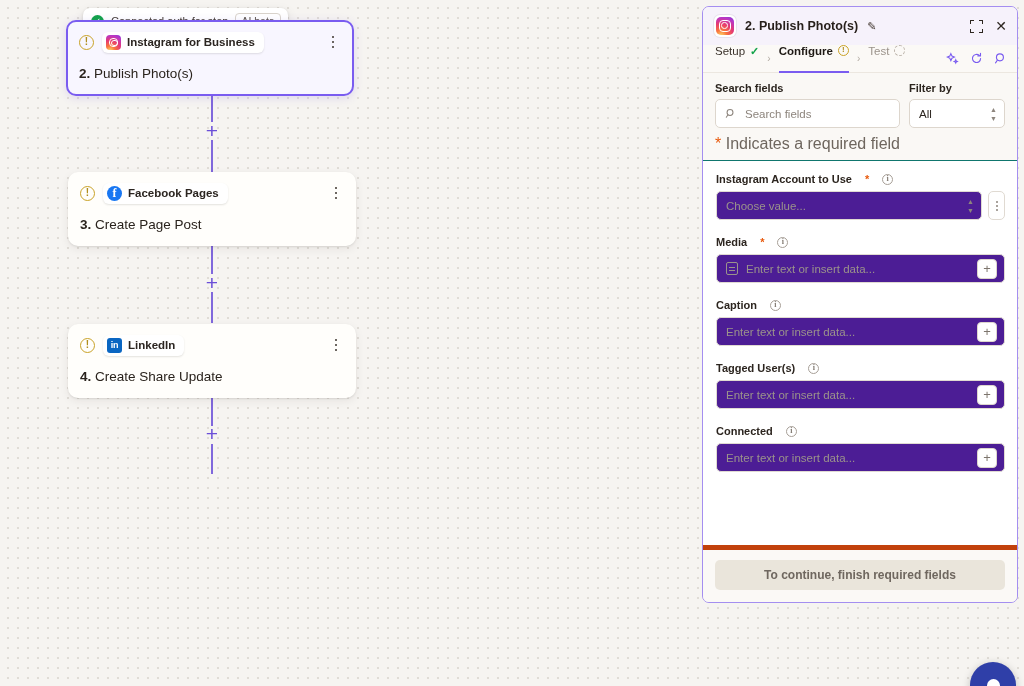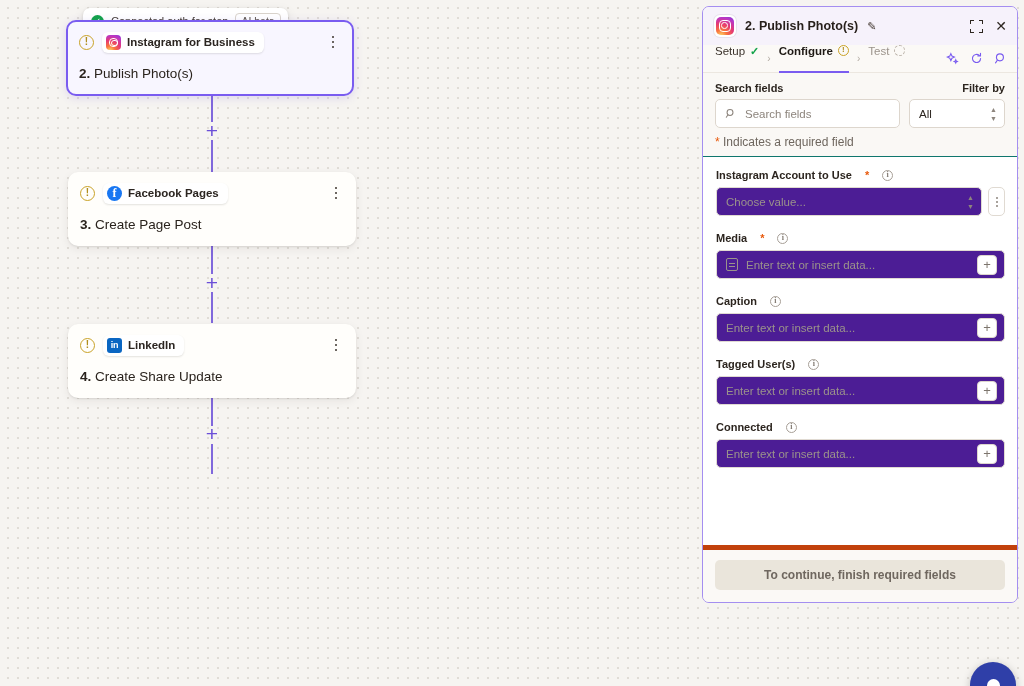--- a/index.html
+++ b/index.html
@@ -203,29 +203,29 @@
   .p-tabs-right svg { display:block; cursor:pointer; }
 
   .p-search {
     flex: 0 0 auto;
     padding: 9px 12px 7px 12px;
     background: #faf8f5;
     border-bottom: 1px solid #0f766e;
   }
   .srow { display:flex; gap: 9px; align-items:flex-end; }
   .sfield { flex: 1 1 auto; }
-  .sfield.small { flex: 0 0 96px; text-align: right; }
+  .sfield.small { flex: 0 0 96px; }
   .slabel { font-size: 11px; font-weight:700; color:#2c251f; margin-bottom:5px; display:block; }
   .sinput {
     height: 29px; background:#fff; border:1px solid #ddd6cd; border-radius:5px;
     display:flex; align-items:center; gap:9px; padding: 0 9px;
     font-size: 11.5px; color:#8d857d;
   }
   .sinput.sel { justify-content: space-between; color:#2c251f; font-weight:400; padding-right:7px;}
-  .req-note { font-size: 12px; color:#6e665e; margin-top:7px; }
+  .req-note { font-size: 16px; color:#6e665e; margin-top:7px; }
   .req-note b { color:#e8590c; font-weight:400; }
 
   .p-body {
     flex: 1 1 auto; overflow-y: auto;
     background: #fff;
     padding: 12px 12px 10px 13px;
   }
   .fgroup { margin-bottom: 16px; }
   .fgroup:last-child { margin-bottom: 0; }
   .flabel {

